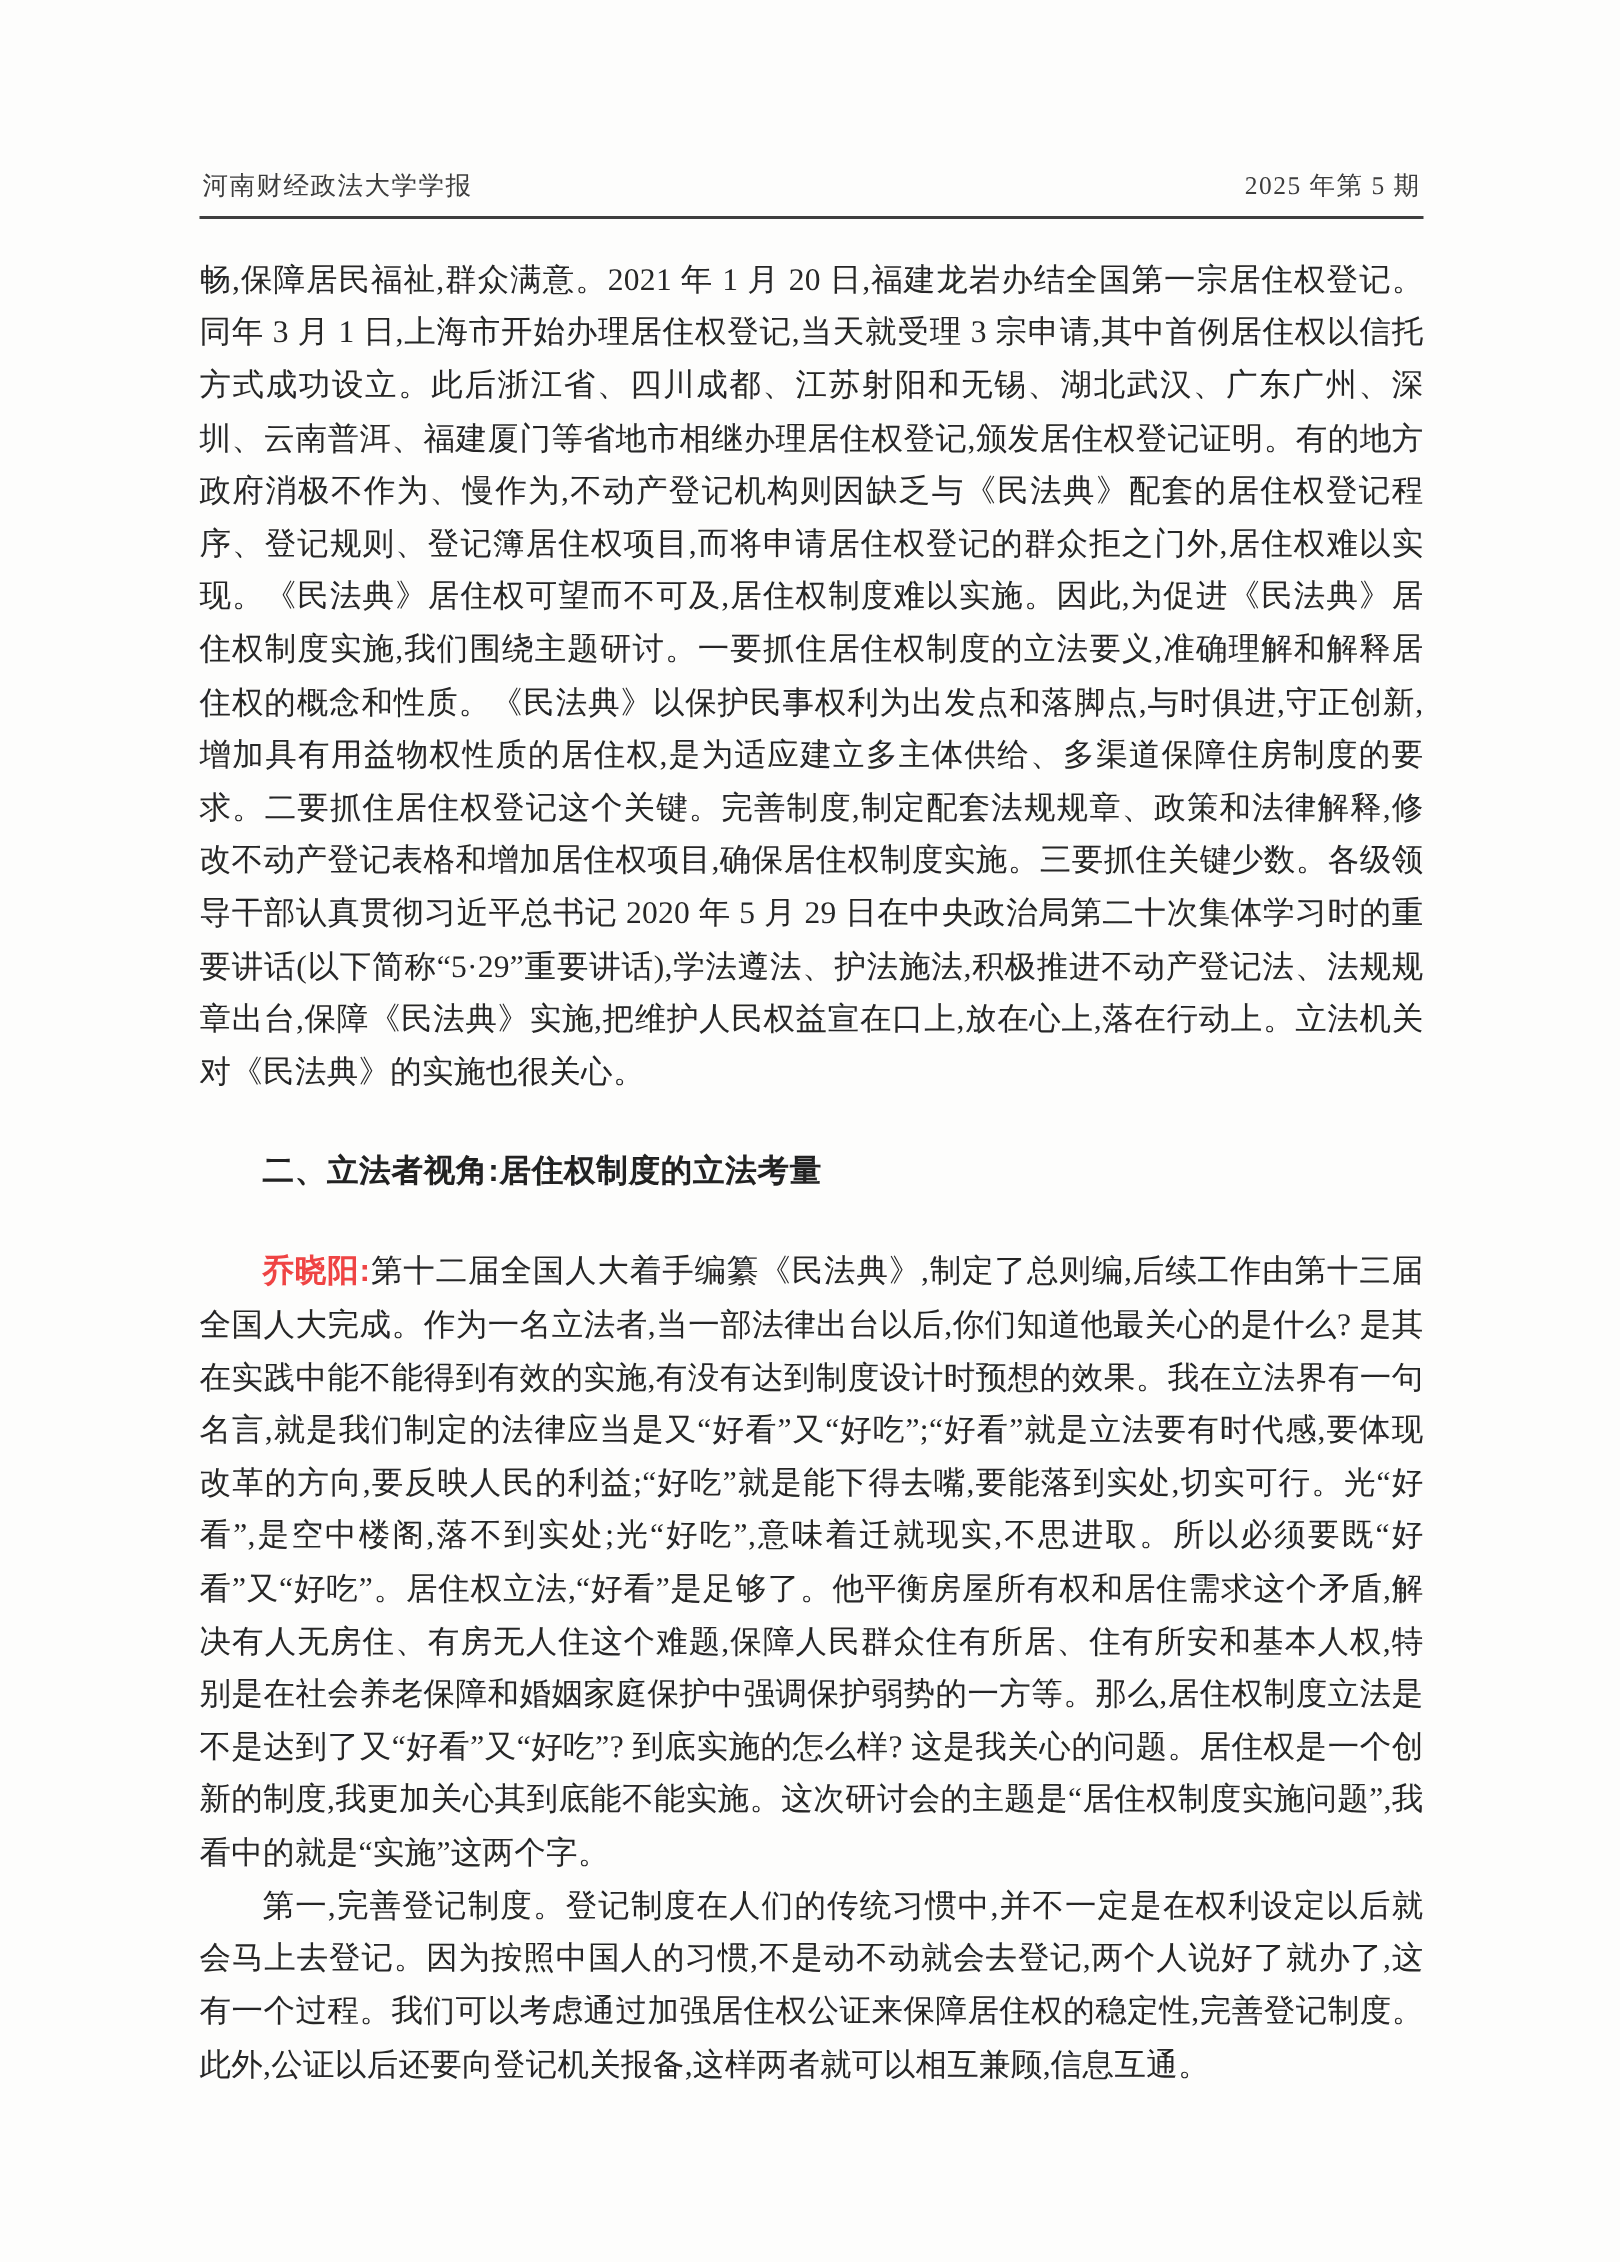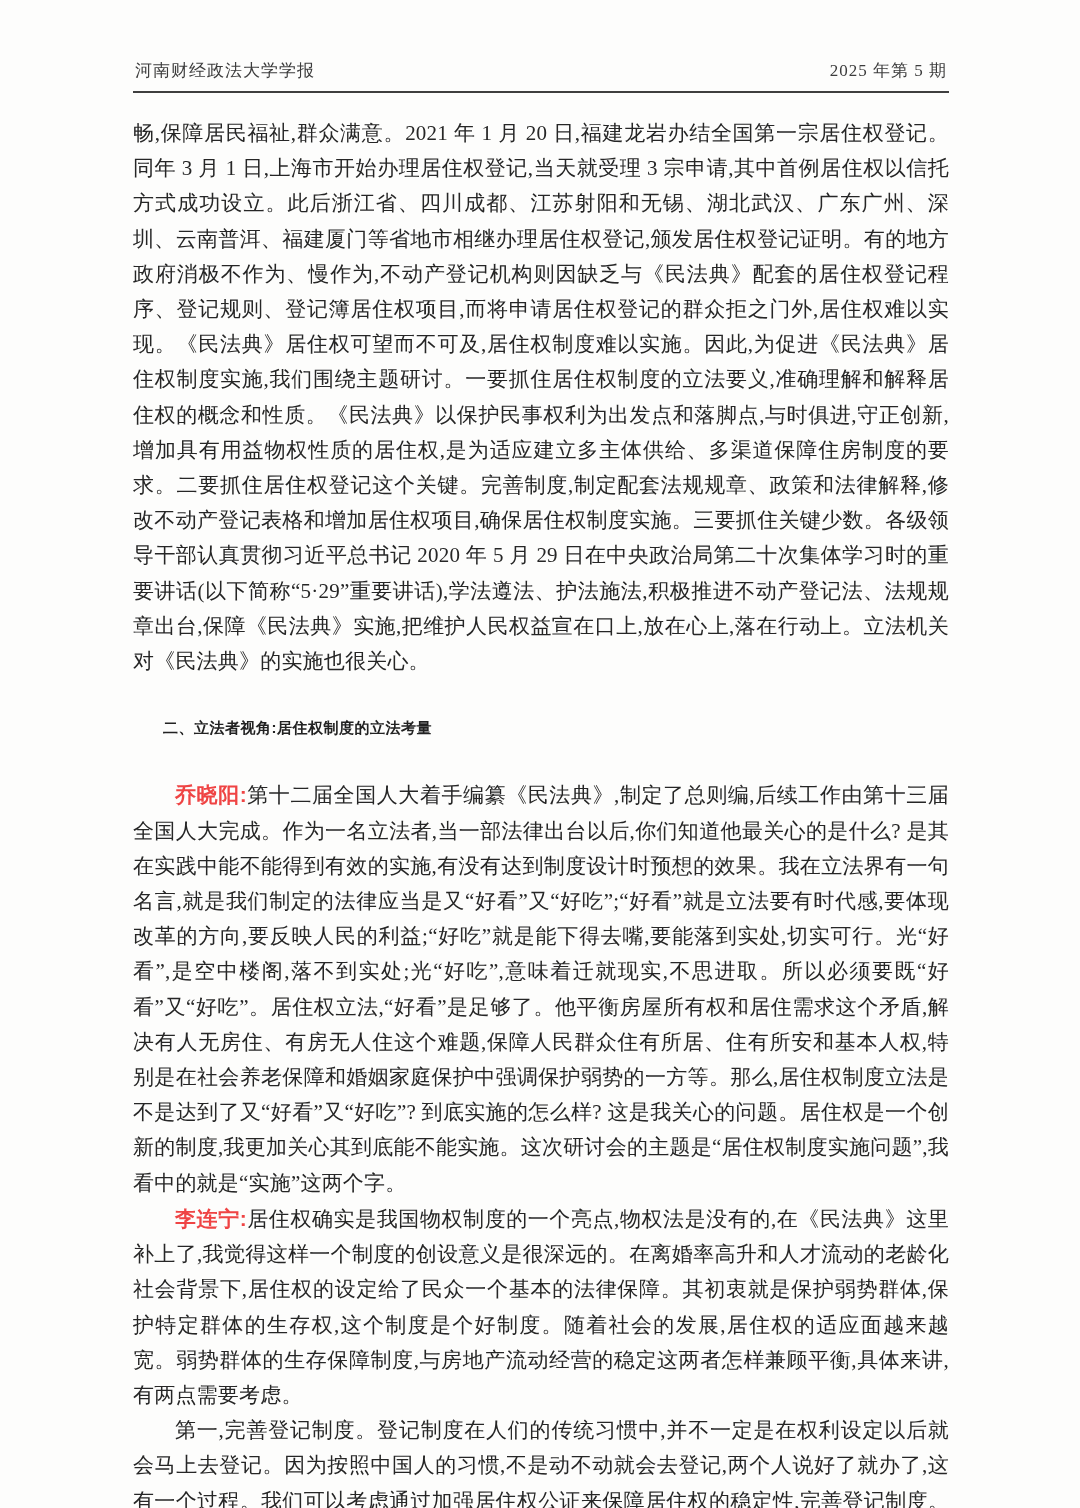--- a/index.html
+++ b/index.html
@@ -7,21 +7,21 @@
     padding: 0;
     background: #e9e9e9;
   }
   .page {
     position: relative;
     width: 1080px;
     height: 1508px;
     margin: 0 auto;
     background: #fdfdfc;
     box-sizing: border-box;
-    padding: 59px 131px 0 133px;
+    padding: 112px 131px 0 133px;
     font-family: "Liberation Serif", "DejaVu Serif", serif;
     color: #262626;
   }
   .running-head {
     display: flex;
     justify-content: space-between;
     align-items: baseline;
     font-size: 17px;
     color: #3c3c3c;
     letter-spacing: 1px;
@@ -41,21 +41,21 @@
   }
   .body-text p {
     margin: 0;
   }
   .body-text p.indented {
     text-indent: 2em;
   }
   .section-heading {
     font-family: "Liberation Sans", "DejaVu Sans", sans-serif;
     font-weight: bold;
-    font-size: 15px;
+    font-size: 21px;
     line-height: 35.2px;
     margin: 31px 0 32px 0;
     text-indent: 2em;
     color: #222;
     letter-spacing: 0.5px;
   }
   .speaker {
     font-family: "Liberation Sans", "DejaVu Sans", sans-serif;
     font-weight: bold;
     color: #ef4444;
@@ -74,19 +74,18 @@
   <hr class="head-rule">
 
   <div class="body-text">
 
     <p>畅,保障居民福祉,群众满意。2021 年 1 月 20 日,福建龙岩办结全国第一宗居住权登记。同年 3 月 1 日,上海市开始办理居住权登记,当天就受理 3 宗申请,其中首例居住权以信托方式成功设立。此后浙江省、四川成都、江苏射阳和无锡、湖北武汉、广东广州、深圳、云南普洱、福建厦门等省地市相继办理居住权登记,颁发居住权登记证明。有的地方政府消极不作为、慢作为,不动产登记机构则因缺乏与《民法典》配套的居住权登记程序、登记规则、登记簿居住权项目,而将申请居住权登记的群众拒之门外,居住权难以实现。《民法典》居住权可望而不可及,居住权制度难以实施。因此,为促进《民法典》居住权制度实施,我们围绕主题研讨。一要抓住居住权制度的立法要义,准确理解和解释居住权的概念和性质。《民法典》以保护民事权利为出发点和落脚点,与时俱进,守正创新,增加具有用益物权性质的居住权,是为适应建立多主体供给、多渠道保障住房制度的要求。二要抓住居住权登记这个关键。完善制度,制定配套法规规章、政策和法律解释,修改不动产登记表格和增加居住权项目,确保居住权制度实施。三要抓住关键少数。各级领导干部认真贯彻习近平总书记 2020 年 5 月 29 日在中央政治局第二十次集体学习时的重要讲话(以下简称“5·29”重要讲话),学法遵法、护法施法,积极推进不动产登记法、法规规章出台,保障《民法典》实施,把维护人民权益宣在口上,放在心上,落在行动上。立法机关对《民法典》的实施也很关心。</p>
 
     <h2 class="section-heading">二、立法者视角:居住权制度的立法考量</h2>
 
     <p class="indented"><span class="speaker">乔晓阳:</span><span>第十二届全国人大着手编纂《民法典》,制定了总则编,后续工作由第十三届全国人大完成。作为一名立法者,当一部法律出台以后,你们知道他最关心的是什么? 是其在实践中能不能得到有效的实施,有没有达到制度设计时预想的效果。我在立法界有一句名言,就是我们制定的法律应当是又“好看”又“好吃”;“好看”就是立法要有时代感,要体现改革的方向,要反映人民的利益;“好吃”就是能下得去嘴,要能落到实处,切实可行。光“好看”,是空中楼阁,落不到实处;光“好吃”,意味着迁就现实,不思进取。所以必须要既“好看”又“好吃”。居住权立法,“好看”是足够了。他平衡房屋所有权和居住需求这个矛盾,解决有人无房住、有房无人住这个难题,保障人民群众住有所居、住有所安和基本人权,特别是在社会养老保障和婚姻家庭保护中强调保护弱势的一方等。那么,居住权制度立法是不是达到了又“好看”又“好吃”? 到底实施的怎么样? 这是我关心的问题。居住权是一个创新的制度,我更加关心其到底能不能实施。这次研讨会的主题是“居住权制度实施问题”,我看中的就是“实施”这两个字。</span></p>
 
-    <p class="indented"><span class="speaker">李连宁:</span><span>居住权确实是我国物权制度的一个亮点,物权法是没有的,在《民法典》这里补上了,我觉得这样一个制度的创设意义是很深远的。在离婚率高升和人才流动的老龄化社会背景下,居住权的设定给了民众一个基本的法律保障。其初衷就是保护弱势群体,保护特定群体的生存权,这个制度是个好制度。随着社会的发展,居住权的适应面越来越宽。弱势群体的生存保障制度,与房地产流动经营的稳定这两者怎样兼顾平衡,具体来讲,有两点需要考虑。</span></p>
 
     <p class="indented">第一,完善登记制度。登记制度在人们的传统习惯中,并不一定是在权利设定以后就会马上去登记。因为按照中国人的习惯,不是动不动就会去登记,两个人说好了就办了,这有一个过程。我们可以考虑通过加强居住权公证来保障居住权的稳定性,完善登记制度。此外,公证以后还要向登记机关报备,这样两者就可以相互兼顾,信息互通。</p>
 
   </div>
 
 </div>
 
 </body></html>

